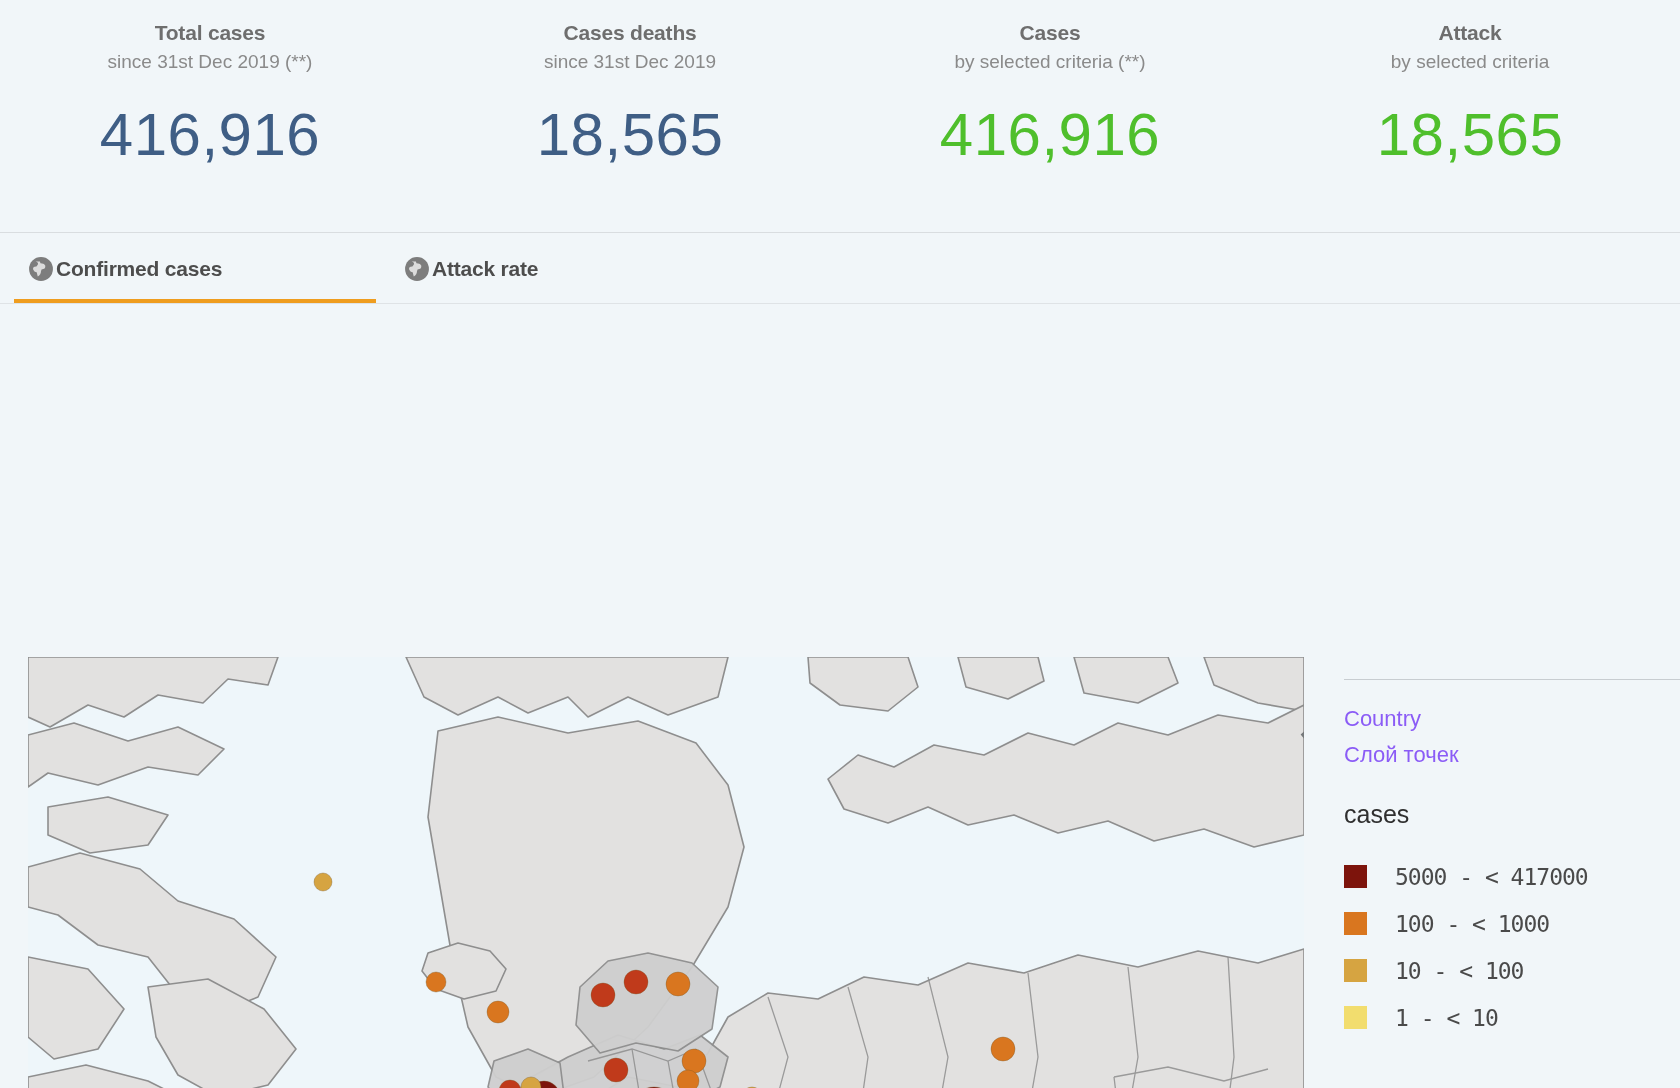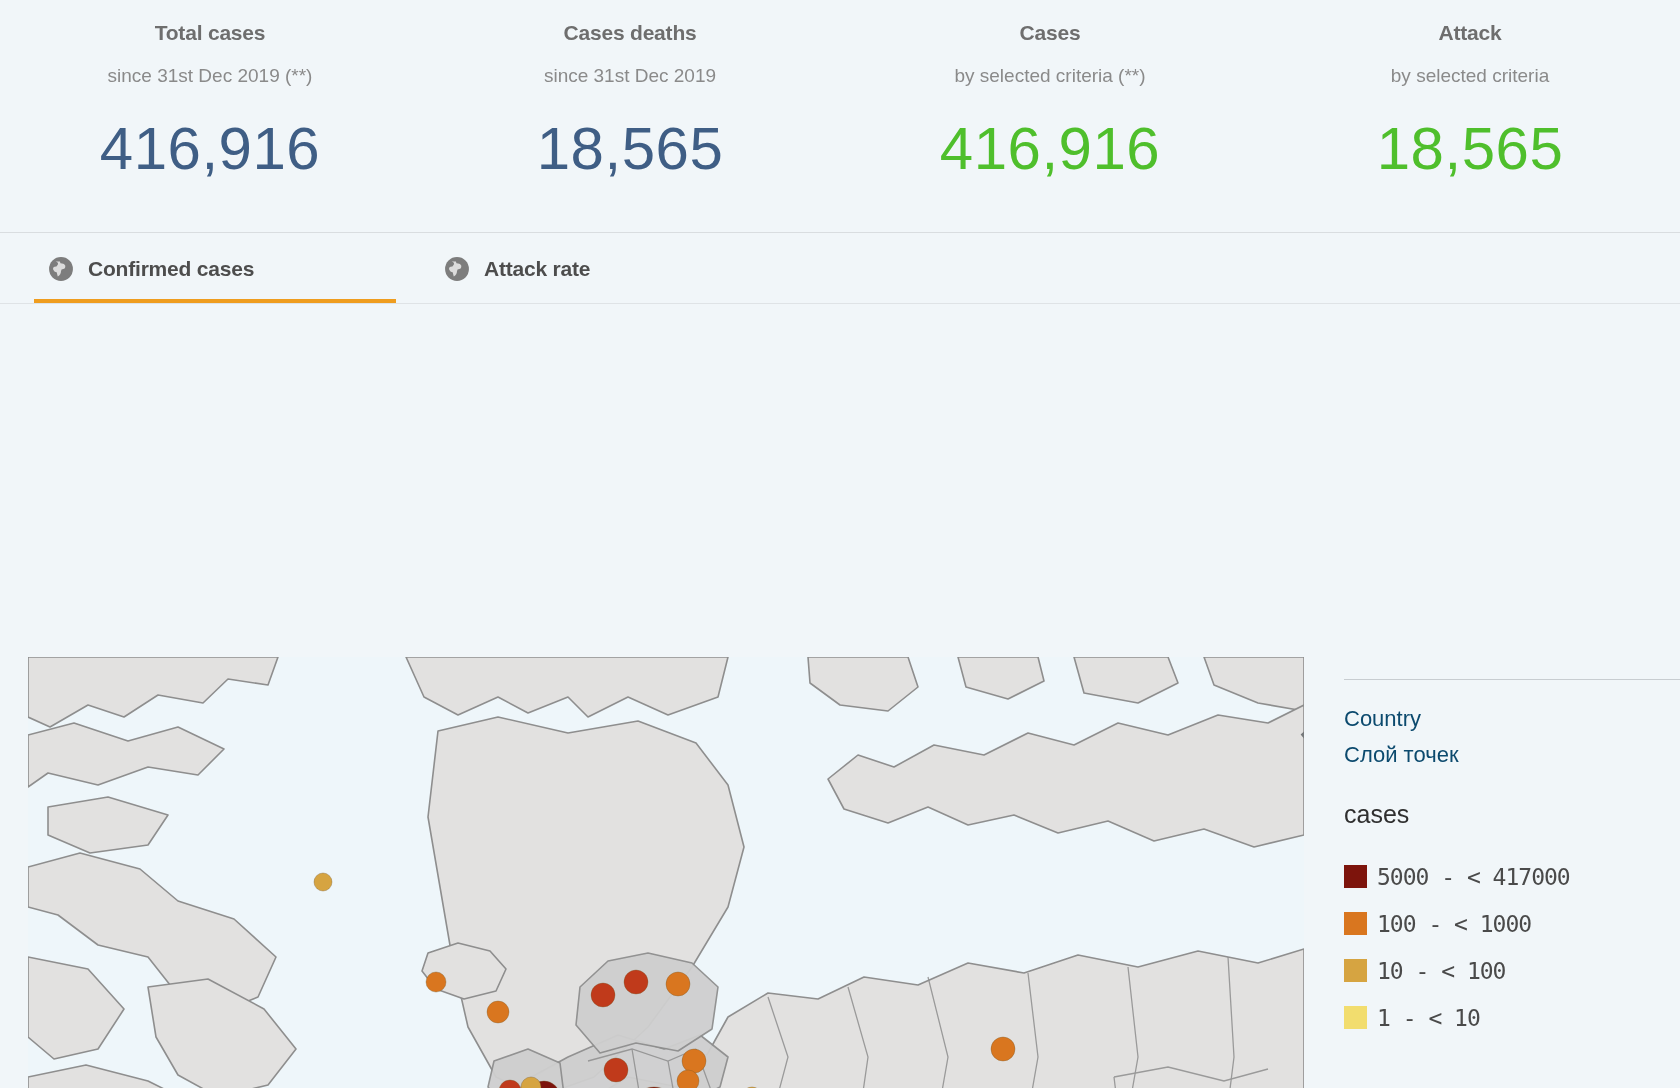--- a/index.html
+++ b/index.html
@@ -18,21 +18,21 @@
   .kpi{
     flex:1 1 25%;
     display:flex;flex-direction:column;align-items:center;
     padding-top:16px;box-sizing:border-box;
   }
   .kpi-title{
     font-size:21px;font-weight:bold;color:#6e6e6e;letter-spacing:-.2px;
     line-height:34px;
   }
   .kpi-sub{
-    font-size:19px;color:#8a8a8a;margin-top:14px;line-height:24px;
+    font-size:19px;color:#8a8a8a;line-height:24px;
     font-weight:400;
   }
   .kpi-value{
     font-size:60px;font-weight:400;margin-top:34px;line-height:54px;
     letter-spacing:.5px;
   }
   .kpi-value.blue{color:#3f5e85;}
   .kpi-value.green{color:#4fbf2c;}
 
   
@@ -43,26 +43,25 @@
     border-top:1px solid #d9dde0;
     box-sizing:border-box;
   }
   .tabbar{
     display:flex;align-items:flex-end;height:70px;
     border-bottom:1px solid #dfe3e6;
     background:#f1f6f9;
     position:relative;
   }
   .tab{
-    display:flex;align-items:center;gap:14px;
+    display:flex;align-items:center;gap:2px;
     height:68px;box-sizing:border-box;
     padding:0 0 0 28px;
     cursor:pointer;
     position:relative;
-    margin-left:20px;
   }
   .tab .tab-label{
     font-size:21px;font-weight:bold;color:#4d4d4d;letter-spacing:-.2px;
   }
   .tab.active{width:376px;}
   .tab.active:after{
     content:"";position:absolute;left:14px;right:0;bottom:0;height:4px;
     background:#ef9d1f;
   }
   .tab.inactive{padding-left:28px;}
@@ -98,29 +97,29 @@
   .legend{
     position:absolute;left:1290px;top:0;width:362px;height:664px;
     background:#f1f6f9;
     box-sizing:border-box;
     padding:0 0 0 26px;
   }
   .legend-rule{
     position:absolute;left:26px;top:22px;width:336px;height:1px;background:#c8cdd1;
   }
   .legend-dim{
-    font-size:22px;color:#0c4a6e;line-height:36px;font-weight:400;
+    font-size:22px;color:#8b5cf6;line-height:36px;font-weight:400;
   }
   .legend-dim.first{padding-top:44px;}
   .legend-measure{
     font-size:25px;color:#2f2f2f;margin-top:24px;line-height:34px;font-weight:400;
   }
   .legend-items{margin-top:22px;}
   .legend-item{
-    display:flex;align-items:center;gap:10px;height:47px;cursor:pointer;
+    display:flex;align-items:center;gap:28px;height:47px;cursor:pointer;
   }
   .legend-swatch{width:23px;height:23px;flex:0 0 23px;}
   .legend-text{
     font-size:23px;color:#4a4a4a;font-family:"DejaVu Sans Mono", monospace;
     letter-spacing:-1px;white-space:nowrap;
   }
 </style>
 </head>
 <body>
 

